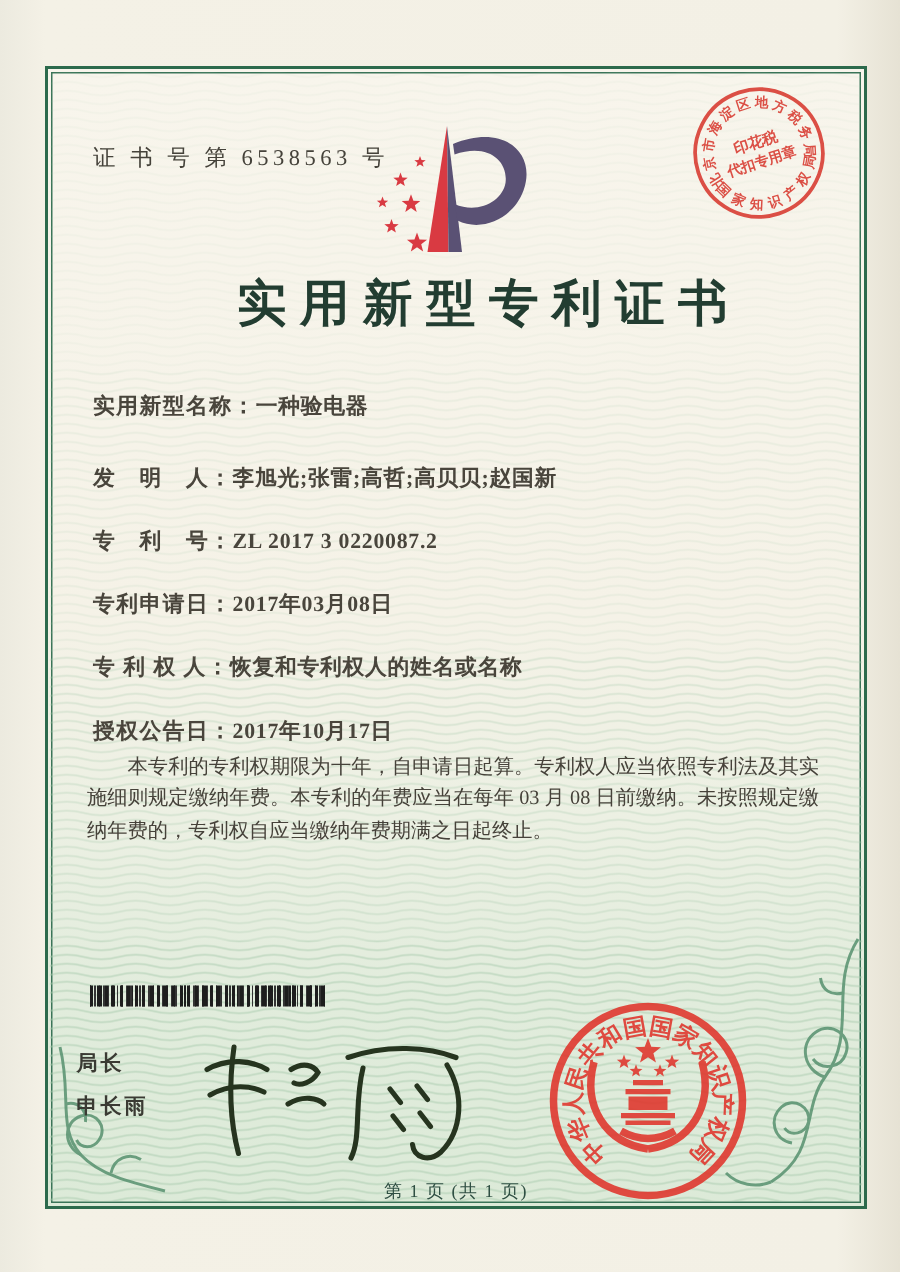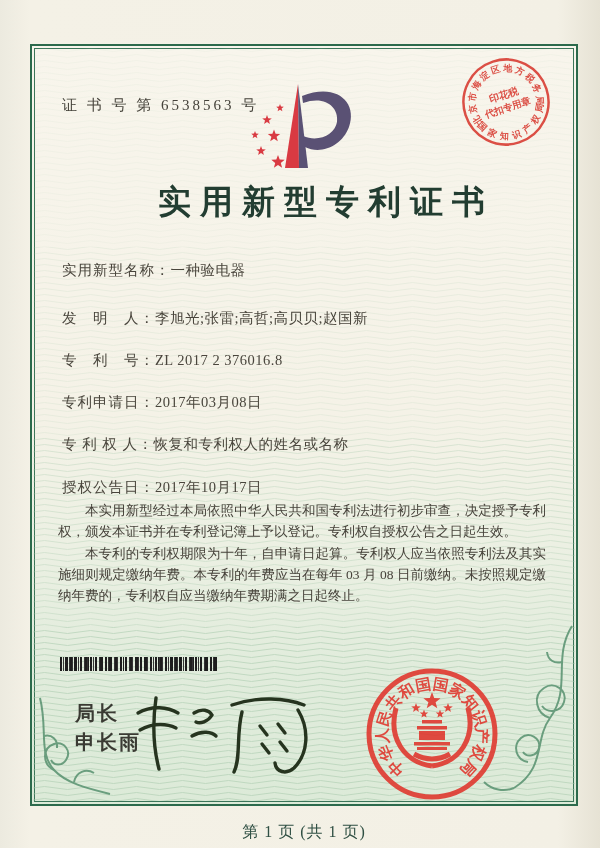--- a/index.html
+++ b/index.html
@@ -13,41 +13,41 @@
   .frame-inner{position:absolute;left:2px;top:2px;right:2px;bottom:2px;
          border:1px solid #3a7458;}
   .cert-no{position:absolute;left:62px;top:96px;font-size:15px;font-weight:400;
          letter-spacing:3px;color:#45423a;z-index:3;}
   .logo{position:absolute;left:236px;top:80px;z-index:2;}
   .tax-stamp{position:absolute;left:460px;top:56px;z-index:4;opacity:.88;
          transform:rotate(-18deg);}
   .title{position:absolute;left:30px;top:180px;width:592px;text-align:center;
          font-size:33px;font-weight:bold;letter-spacing:9px;color:#223d31;z-index:3;}
   .fields{position:absolute;left:62px;top:0;width:480px;z-index:3;}
-  .field-row{position:absolute;left:0;font-size:14.5px;color:#49453c;font-weight:400;
+  .field-row{position:absolute;left:0;font-size:14.5px;color:#49453c;font-weight:700;
          letter-spacing:.5px;white-space:nowrap;}
   .field-row .lab{letter-spacing:1px;}
   .paras{position:absolute;left:58px;top:500px;width:488px;z-index:3;
          font-size:13.5px;line-height:1.58;color:#46423a;text-align:justify;font-weight:500;}
   .paras p{margin:0;text-indent:2em;}
   .barcode{position:absolute;left:60px;top:657px;width:158px;height:14px;z-index:3;
          background-image:
            repeating-linear-gradient(90deg,#1d1d1d 0 2px,rgba(0,0,0,0) 2px 5px),
            repeating-linear-gradient(90deg,#1d1d1d 0 1px,rgba(0,0,0,0) 1px 7px),
            repeating-linear-gradient(90deg,#333 0 1px,rgba(0,0,0,0) 1px 3px);}
-  .signer{position:absolute;left:75px;z-index:3;color:#3a3a33;
+  .signer{position:absolute;left:51px;z-index:3;color:#3a3a33;
          font-family:"Liberation Sans","DejaVu Sans",sans-serif;
-         font-size:20px;font-weight:600;letter-spacing:2px;}
+         font-size:14px;font-weight:600;letter-spacing:2px;}
   .signer.t{top:700px;} .signer.n{top:729px;}
   .signature{position:absolute;left:128px;top:678px;z-index:3;}
   .seal{position:absolute;left:362px;top:664px;z-index:4;opacity:.88;}
   .issue-date{position:absolute;left:352px;top:762px;z-index:5;font-size:15px;
          font-weight:600;color:#161616;letter-spacing:.5px;}
-  .footer-page{position:absolute;left:30px;top:822px;width:548px;text-align:center;
-         z-index:3;font-size:16px;color:#2f4f43;letter-spacing:1px;}
+  .footer-page{position:absolute;left:30px;top:786px;width:548px;text-align:center;
+         z-index:3;font-size:12px;color:#2f4f43;letter-spacing:1px;}
   .bgwaves{position:absolute;left:33px;top:47px;z-index:1;}
   .flourish{position:absolute;z-index:2;}
   .fl-left{left:34px;top:690px;}
   .fl-right{left:478px;top:622px;}
 </style>
 </head>
 <body>
 
 <div class="scan">
 
@@ -120,35 +120,34 @@
   <div class="title">实用新型专利证书</div>
 
   <div class="fields">
     <div class="field-row" style="top:261px">
       <span class="lab">实用新型名称：</span><span>一种验电器</span>
     </div>
     <div class="field-row" style="top:309px">
       <span class="lab">发　明　人：</span><span>李旭光;张雷;高哲;高贝贝;赵国新</span>
     </div>
     <div class="field-row" style="top:351px">
-      <span class="lab">专　利　号：</span><span>ZL 2017 2 376016.8</span>
+      <span class="lab">专　利　号：</span><span>ZL 2017 3 0220087.2</span>
     </div>
     <div class="field-row" style="top:393px">
       <span class="lab">专利申请日：</span><span>2017年03月08日</span>
     </div>
     <div class="field-row" style="top:435px">
       <span class="lab">专 利 权 人：</span><span>恢复和专利权人的姓名或名称</span>
     </div>
     <div class="field-row" style="top:478px">
       <span class="lab">授权公告日：</span><span>2017年10月17日</span>
     </div>
   </div>
 
   <div class="paras">
-    <p>本实用新型经过本局依照中华人民共和国专利法进行初步审查，决定授予专利权，颁发本证书并在专利登记簿上予以登记。专利权自授权公告之日起生效。</p>
     <p>本专利的专利权期限为十年，自申请日起算。专利权人应当依照专利法及其实施细则规定缴纳年费。本专利的年费应当在每年 03 月 08 日前缴纳。未按照规定缴纳年费的，专利权自应当缴纳年费期满之日起终止。</p>
   </div>
 
   <div class="barcode"></div>
 
   <div class="signer t">局长</div>
   <div class="signer n">申长雨</div>
 
   <svg class="signature" width="200" height="100" viewBox="0 0 200 100" fill="none" stroke="#26341f" stroke-width="3.4" stroke-linecap="round">
     <path d="M28,20 C24,48 26,72 31,91"></path>

